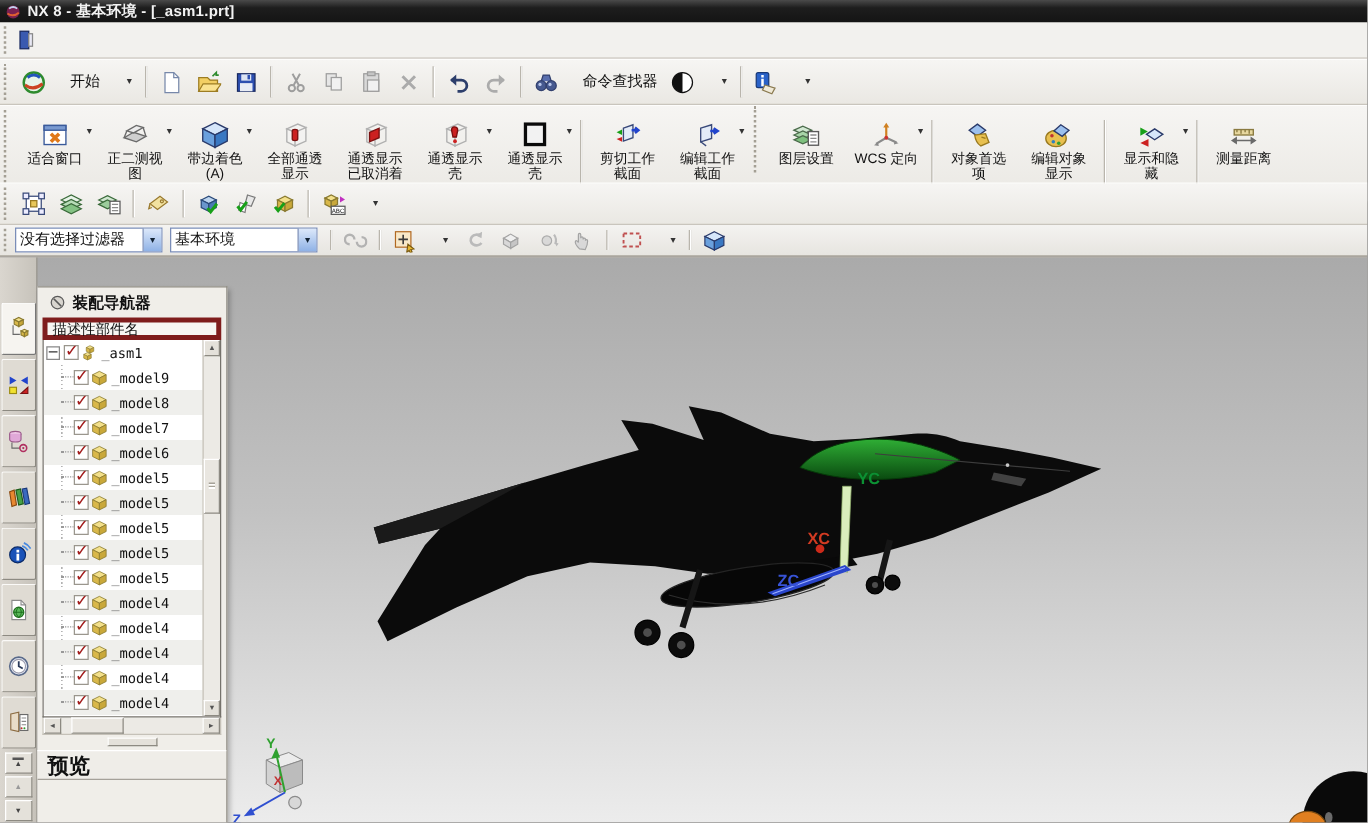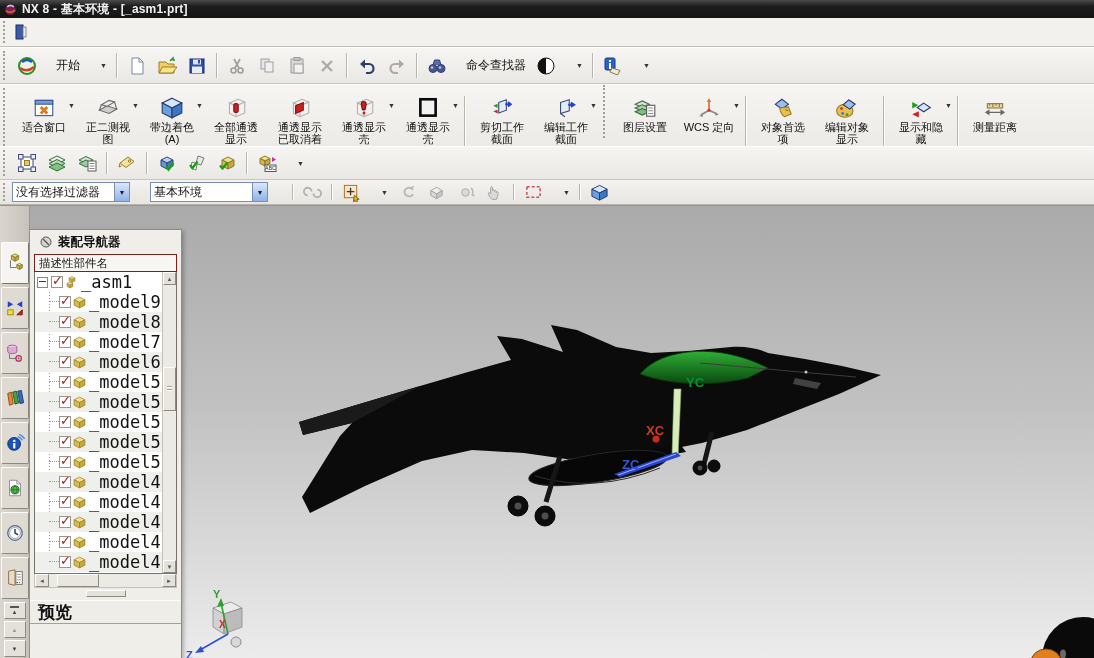--- a/index.html
+++ b/index.html
@@ -35,21 +35,21 @@
   .dd{font-size:7px;color:#333;margin-left:1px;}
   .tb-btn.disabled{filter:grayscale(15%);opacity:.95;}
   
   .row2 .tb-btn{flex-direction:column;width:62px;height:56px;justify-content:flex-start;gap:1px;padding:1px 0;}
   .row2 .tb-icon{width:24px;height:24px;margin-top:1px;}
   .row2 .tb-text{white-space:normal;width:52px;text-align:center;font-size:11px;line-height:1.12;}
   .row2 .dd{position:absolute;right:0px;top:8px;}
   
   .selbar{position:absolute;left:0;top:180px;width:100%;height:25px;box-sizing:border-box;
     background:linear-gradient(#f4f3f1,#e7e5e0);border-bottom:1px solid #b9b5ac;display:flex;align-items:center;}
-  .combo{display:flex;align-items:center;background:#fff;border:1px solid #7a8db8;height:18px;width:116px;margin-right:20px;}
+  .combo{display:flex;align-items:flex-start;background:#fff;border:1px solid #7a8db8;height:18px;width:116px;margin-right:6px;}
   .combo .txt{flex:1;padding:0 3px;font-size:12px;white-space:nowrap;overflow:hidden;}
   .combo .cbtn{width:14px;height:100%;background:linear-gradient(#dce8fa,#8fb2e6);border-left:1px solid #7a8db8;
     display:flex;align-items:center;justify-content:center;font-size:7px;color:#123;}
   .selbar .tb-icon{width:19px;height:19px;}
   
   .main{position:absolute;left:0;top:205px;width:1094px;height:453px;
     background:linear-gradient(180deg,#aaaaaa 0%,#c2c2c2 45%,#ececec 100%);border-top:1px solid #98948c;box-sizing:border-box;}
   .scene{position:absolute;left:0;top:0;width:1094px;height:453px;}
   
   .resourcebar{position:absolute;left:0;top:0;width:30px;height:453px;
@@ -63,26 +63,26 @@
   .res-btn{width:20px;height:15px;background:#e4e1da;border:1px solid;border-color:#fff #8d8a82 #8d8a82 #fff;
     font-size:6px;color:#444;display:flex;flex-direction:column;align-items:center;justify-content:center;line-height:1;}
   .res-btn .bar{display:block;width:9px;height:2px;background:#555;margin-bottom:1px;}
   .res-btn.dim{color:#999;}
   
   .navpanel{position:absolute;left:30px;top:23px;width:152px;height:430px;background:#f0eee9;
     border:1px solid #8d8a82;border-left:none;box-sizing:border-box;box-shadow:2px 2px 4px rgba(0,0,0,.25);}
   .nav-header{height:24px;display:flex;align-items:center;gap:6px;padding-left:10px;}
   .nav-header .nhicon{width:12px;height:12px;}
   .nav-title{font-weight:bold;font-size:12.5px;}
-  .col-header{margin:0 4px;height:18px;background:#f7f6f3;border:1px solid #7f1d1d;
+  .col-header{margin:0 4px;height:18px;background:#f7f6f3;border:4px solid #7f1d1d;
     font-size:11.5px;display:flex;align-items:center;padding-left:4px;box-sizing:border-box;}
   .treebox{position:relative;margin:0 4px;height:302px;background:#fff;border:1px solid #75726b;border-top:none;
     overflow:hidden;box-sizing:border-box;}
   .tree-row{height:20px;display:flex;align-items:center;padding-right:14px;white-space:nowrap;}
-  .tree-row .tlabel{font-family:"DejaVu Sans Mono","Liberation Mono",monospace;font-size:17px;margin-left:3px;overflow:hidden;}
+  .tree-row .tlabel{font-family:"DejaVu Sans Mono","Liberation Mono",monospace;font-size:11px;margin-left:3px;overflow:hidden;}
   .tree-kids{background-image:repeating-linear-gradient(to bottom,#999 0 1px,transparent 1px 3px);
     background-size:1px 280px;background-position:14px 0;background-repeat:no-repeat;text-align:right;}
   .tree-kids .tree-row:nth-of-type(even){background:#efefec;}
   .expander{width:9px;height:9px;border:1px solid #888;background:#fff;position:relative;margin:0 3px 0 2px;flex:none;}
   .expander::after{content:"";position:absolute;left:1px;right:1px;top:3px;height:1px;background:#333;}
   .connector{width:10px;height:1px;border-top:1px dotted #999;margin-left:14px;flex:none;}
   .cb{width:12px;height:12px;background:#fff;border:1px solid #9a968d;position:relative;flex:none;margin-right:2px;box-sizing:border-box;}
   .cb::after{content:"✓";position:absolute;left:0px;top:-4px;font-size:13px;font-weight:bold;color:#a21c1c;}
   .cubeicon{width:13px;height:13px;flex:none;}
   .cubeicon svg{width:100%;height:100%;display:block;}

